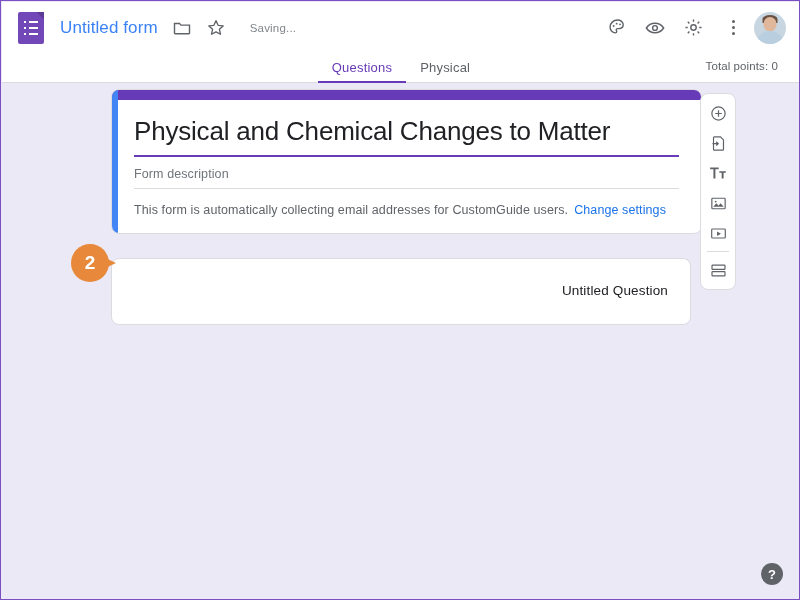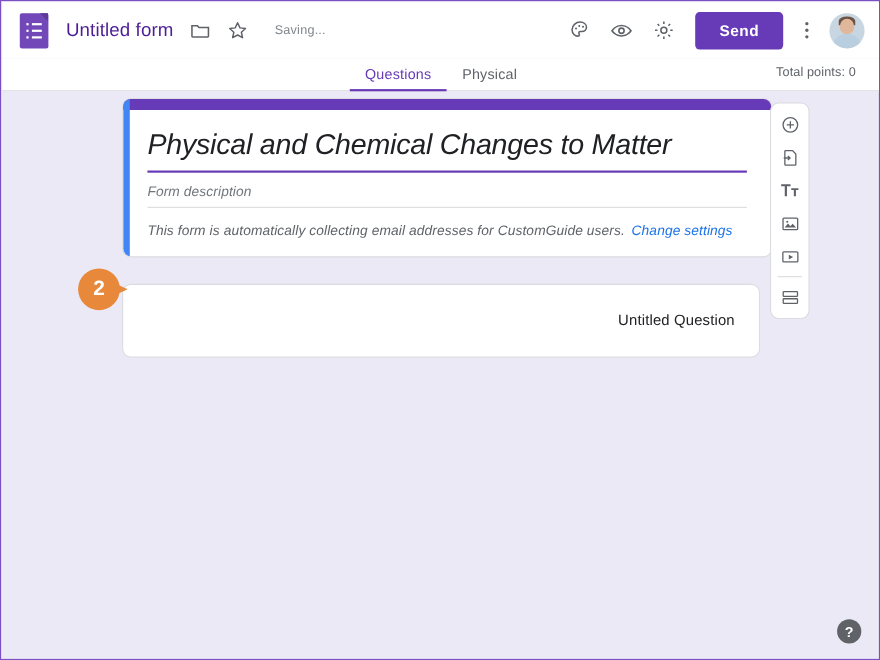--- a/index.html
+++ b/index.html
@@ -63,21 +63,21 @@
   .forms-logo .dt {
     position: absolute;
     background: #ffffff;
     width: 2px;
     height: 2px;
   }
 
   .doc-title {
     margin-left: 16px;
     font-size: 17px;
-    color: #4c1d95;
+    color: #3b82f6;
     letter-spacing: 0.1px;
     white-space: nowrap;
   }
   .hdr-icon {
     margin-left: 14px;
     width: 20px;
     height: 20px;
     flex: none;
     color: #5f6368;
   }
@@ -223,21 +223,20 @@
 
   
   .header-card {
     position: relative;
     width: 591px;
     border-radius: 8px;
     overflow: hidden;
     border: 1px solid #dadce0;
     background: #ffffff;
     box-sizing: border-box;
-    font-style: italic;
   }
   .header-card .topstripe {
     height: 10px;
     background: #673ab7;
     width: 100%;
   }
   .header-card .selbar {
     position: absolute;
     left: 0; top: 0;
     width: 6px;
@@ -444,21 +443,20 @@
       </svg>
     </div>
 
     <div class="tool-btn">
       <svg viewBox="0 0 24 24" width="21" height="21" fill="none" stroke="#5f6368" stroke-width="1.6">
         <circle cx="12" cy="12" r="3.1"></circle>
         <path d="M12 2.8v2.6M12 18.6v2.6M2.8 12h2.6M18.6 12h2.6M5.5 5.5l1.8 1.8M16.7 16.7l1.8 1.8M18.5 5.5l-1.8 1.8M7.3 16.7l-1.8 1.8"></path>
       </svg>
     </div>
 
-    <button class="send-btn">Send</button>
 
     <div class="kebab">
       <i></i>
         <i></i>
         <i></i>
     </div>
 
     <div class="avatar">
       <div class="body"></div>
       <div class="hair"></div>

